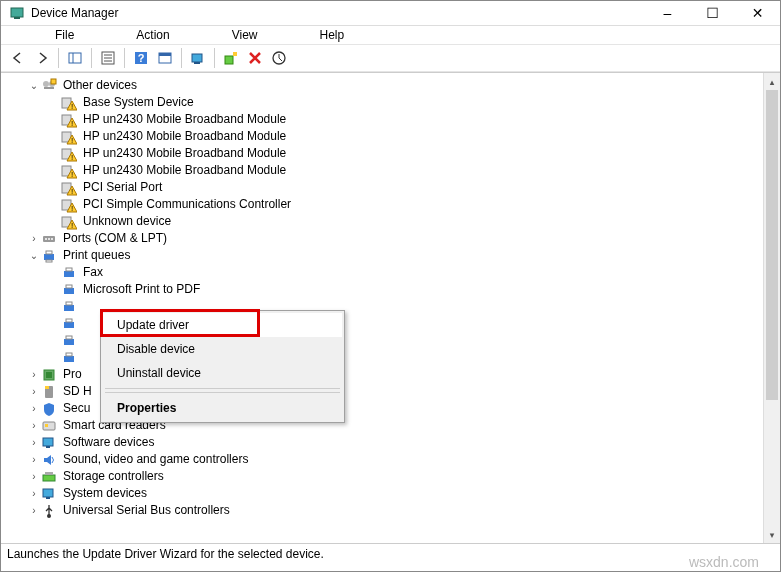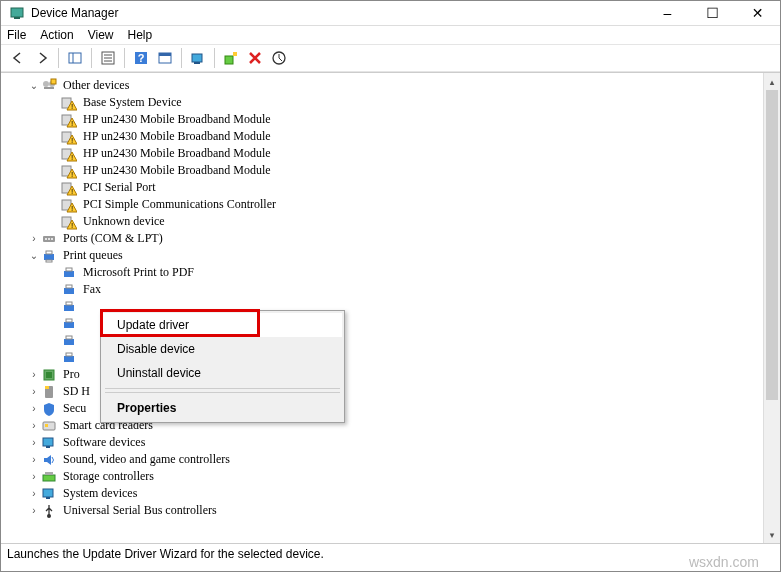--- a/index.html
+++ b/index.html
@@ -20,21 +20,21 @@
   display: flex;
   align-items: center;
   padding: 0 0 0 8px;
   border-bottom: 1px solid #ddd;
 }
 .titlebar .app-icon { width: 16px; height: 16px; margin-right: 6px; }
 .titlebar .title { flex: 1; }
 .titlebar .win-controls { display: flex; }
 .titlebar .win-btn { width: 45px; height: 30px; display: flex; align-items: center; justify-content: center; font-size: 14px; }
 .menubar { padding: 2px 6px; display: flex; gap: 14px; }
-.menubar span { cursor: default; }
+.menubar span { cursor: default; margin-left: 48px; }
 .toolbar {
   padding: 2px 6px;
   border-top: 1px solid #e5e5e5;
   border-bottom: 1px solid #e5e5e5;
   display: flex;
   align-items: center;
   gap: 2px;
   height: 28px;
 }
 .tbtn { width: 22px; height: 22px; display: flex; align-items: center; justify-content: center; border: 1px solid transparent; }
@@ -43,21 +43,21 @@
 .tree {
   flex: 1;
   overflow: auto;
   padding: 4px 0 0 6px;
   position: relative;
 }
 .node { display: flex; align-items: center; height: 17px; line-height: 17px; white-space: nowrap; }
 .node .chev { width: 14px; text-align: center; color: #555; font-size: 10px; cursor: default; }
 .node .chev.blank { color: transparent; }
 .node .nicon { width: 16px; height: 16px; display: flex; align-items: center; justify-content: center; margin-right: 4px; }
-.node .nlabel { padding: 0 2px; font-family: Liberation Serif, serif; }
+.node .nlabel { padding: 0 2px; }
 .indent-1 { padding-left: 20px; }
 .indent-2 { padding-left: 40px; }
 .context-menu {
   position: absolute;
   left: 99px;
   top: 237px;
   width: 245px;
   background: #f0f0f0;
   border: 1px solid #a0a0a0;
   box-shadow: 2px 2px 4px rgba(0,0,0,0.25);
@@ -321,31 +321,31 @@
       <span class="nlabel">Print queues</span>
     </div>
     <div class="node indent-2">
       <span class="chev blank">•</span>
       <span class="nicon">
           <svg width="16" height="16">
             <rect x="3" y="6" width="10" height="6" fill="#3b7dd8"></rect>
             <rect x="5" y="3" width="6" height="3" fill="#fff" stroke="#888"></rect>
           </svg>
         </span>
+      <span class="nlabel">Fax</span>
+    </div>
+    <div class="node indent-2">
+      <span class="chev blank">•</span>
+      <span class="nicon">
+          <svg width="16" height="16">
+            <rect x="3" y="6" width="10" height="6" fill="#3b7dd8"></rect>
+            <rect x="5" y="3" width="6" height="3" fill="#fff" stroke="#888"></rect>
+          </svg>
+        </span>
       <span class="nlabel">Microsoft Print to PDF</span>
-    </div>
-    <div class="node indent-2">
-      <span class="chev blank">•</span>
-      <span class="nicon">
-          <svg width="16" height="16">
-            <rect x="3" y="6" width="10" height="6" fill="#3b7dd8"></rect>
-            <rect x="5" y="3" width="6" height="3" fill="#fff" stroke="#888"></rect>
-          </svg>
-        </span>
-      <span class="nlabel">Fax</span>
     </div>
     <div class="node indent-2">
       <span class="chev blank">•</span>
       <span class="nicon">
           <svg width="16" height="16">
             <rect x="3" y="6" width="10" height="6" fill="#3b7dd8"></rect>
             <rect x="5" y="3" width="6" height="3" fill="#fff" stroke="#888"></rect>
           </svg>
         </span>
     </div>

